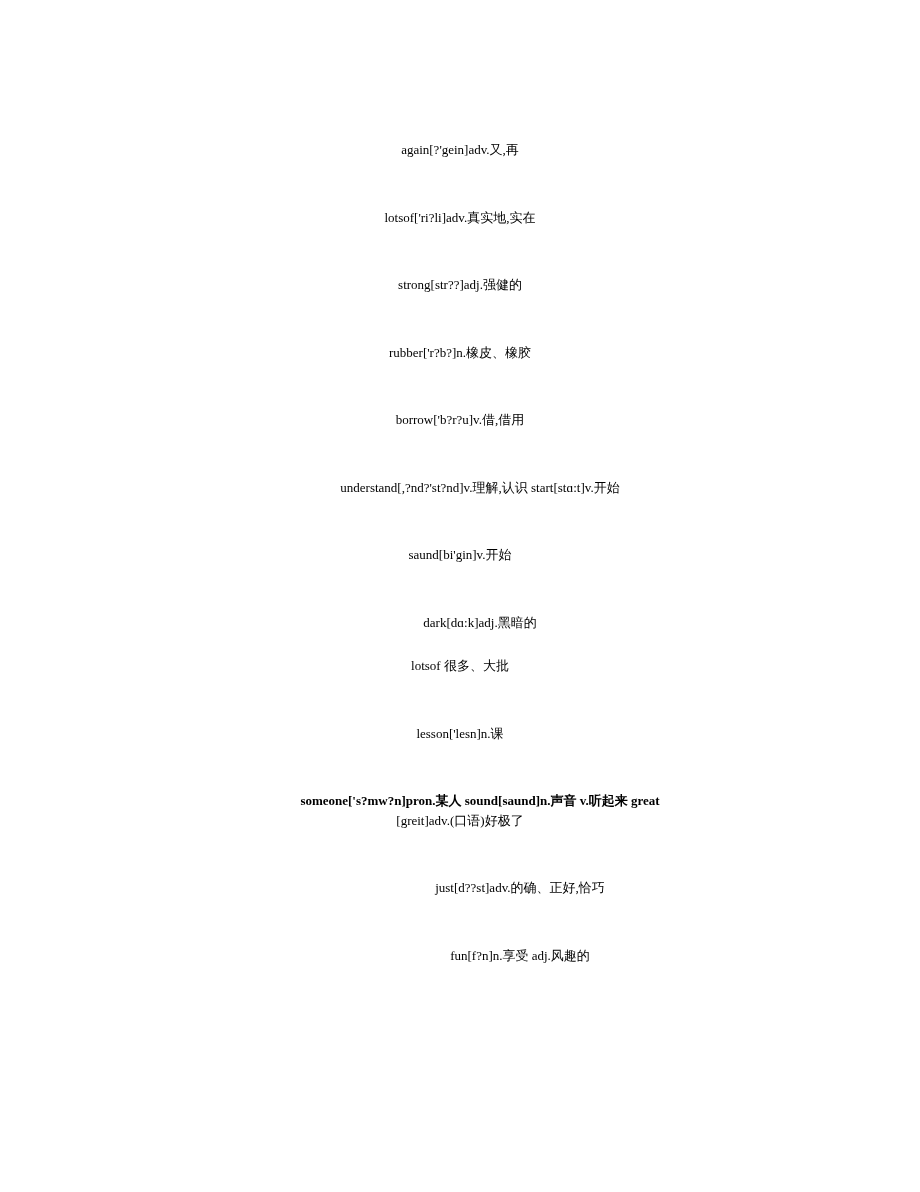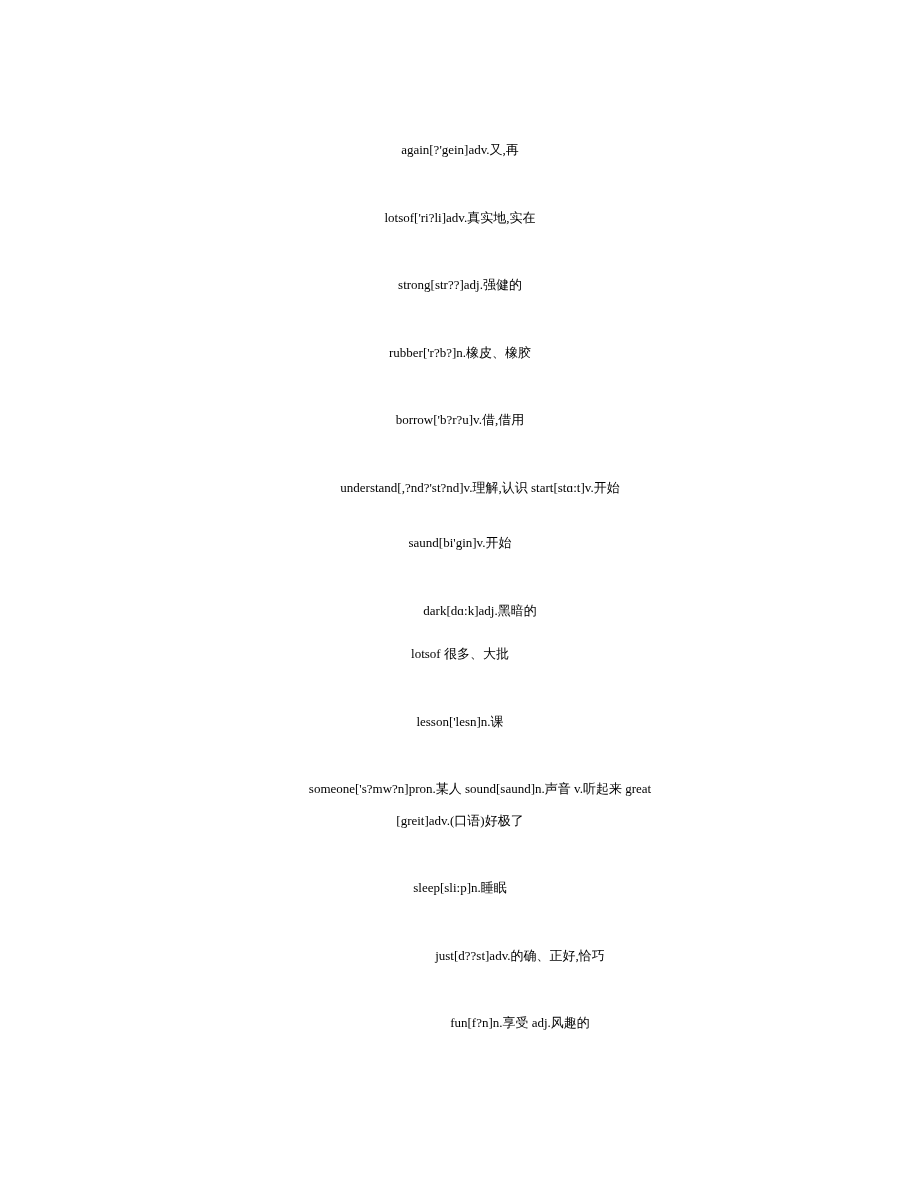--- a/index.html
+++ b/index.html
@@ -23,35 +23,35 @@
     }
     .entry-indent {
       padding-left: 40px;
       margin-bottom: 24px;
     }
     .entry-indent-wide {
       padding-left: 120px;
       margin-bottom: 48px;
     }
     .no-bottom {
-      margin-bottom: 12px;
+      margin-bottom: 0;
+      font-weight: bold;
     }
   </style>
 </head>
 <body>
 
 <div>
   <div class="entry">again[?'gein]adv.又,再</div>
   <div class="entry">lotsof['ri?li]adv.真实地,实在</div>
   <div class="entry">strong[str??]adj.强健的</div>
   <div class="entry">rubber['r?b?]n.橡皮、橡胶</div>
   <div class="entry">borrow['b?r?u]v.借,借用</div>
-  <div class="entry-indent" style="margin-bottom:36px">understand[,?nd?'st?nd]v.理解,认识 start[stɑ:t]v.开始</div>
+  <div class="entry-indent" style="margin-bottom:48px">understand[,?nd?'st?nd]v.理解,认识 start[stɑ:t]v.开始</div>
   <div class="entry">saund[bi'gin]v.开始</div>
   <div class="entry-indent">dark[dɑ:k]adj.黑暗的</div>
   <div class="entry">lotsof 很多、大批</div>
   <div class="entry">lesson['lesn]n.课</div>
   <div class="entry-indent no-bottom">someone['s?mw?n]pron.某人 sound[saund]n.声音 v.听起来 great</div>
   <div class="entry">[greit]adv.(口语)好极了</div>
-  <div class="entry">sleep[sli:p]n.睡眠</div>
   <div class="entry-indent-wide">just[d??st]adv.的确、正好,恰巧</div>
   <div class="entry-indent-wide">fun[f?n]n.享受 adj.风趣的</div>
 </div>
 
 </body></html>

